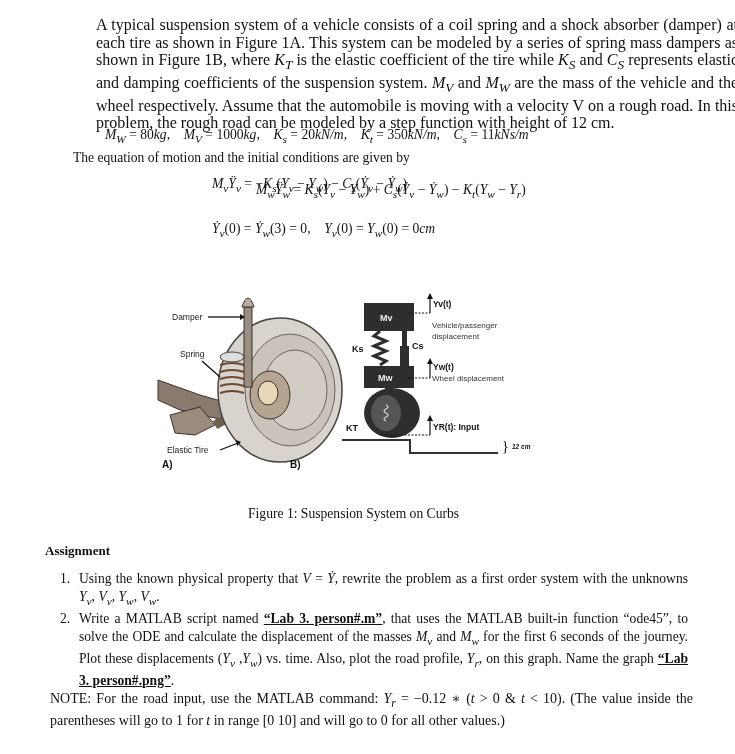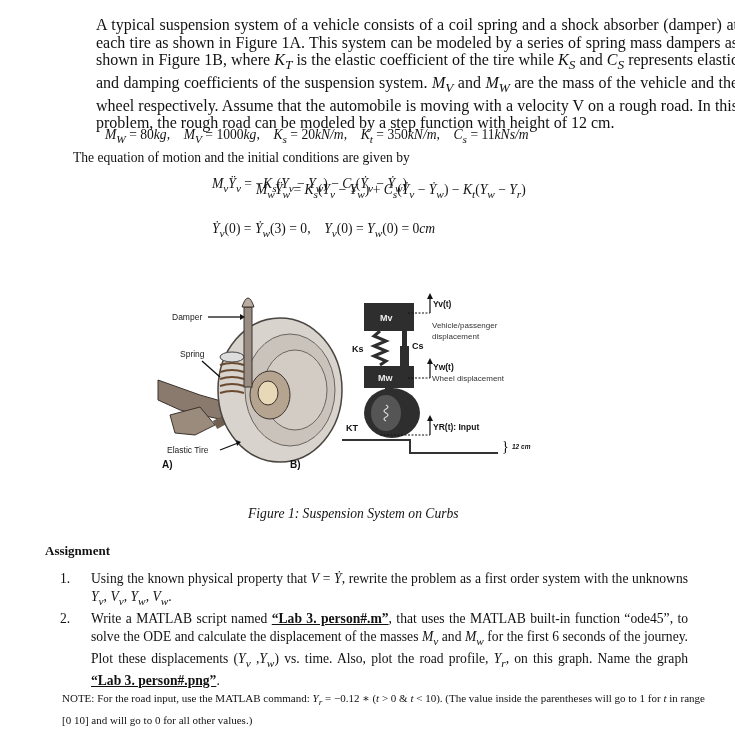--- a/index.html
+++ b/index.html
@@ -6,27 +6,27 @@
   body{width:735px;height:754px;position:relative;overflow:hidden;font-family:"Liberation Serif","DejaVu Serif",serif;color:#111;}
   .para{position:absolute;left:60px;width:642px;font-size:16px;line-height:17.6px;text-align:justify;margin-left:36px;}
   .p1{top:16px;}
   .eqline{position:absolute;font-size:13.6px;font-style:italic;white-space:nowrap;}
   .eqline .up{font-style:normal;}
   .params{left:105px;top:127px;}
   .intro{position:absolute;left:45px;top:150px;font-size:13.6px;margin-left:28px;}
   .eq{left:212px;font-size:13.6px;}
   .eq1{top:176px;font-family:Liberation Serif, serif;} .eq2{top:182px;margin-left:44px;} .eq3{top:221px;}
   .fig{position:absolute;left:140px;top:285px;width:420px;height:205px;}
-  .caption{position:absolute;left:248px;top:506px;font-size:13.6px;font-style:italic;}
+  .caption{position:absolute;left:248px;top:506px;font-size:13.6px;}
   .h2{position:absolute;left:45px;top:543px;font-size:13px;font-weight:bold;}
   .list{position:absolute;left:60px;width:628px;font-size:13.6px;line-height:17.6px;text-align:justify;}
   .li1{top:570px;} .li2{top:610px;}
   .li .num{position:absolute;left:0;}
-  .li .txt{display:block;margin-left:31px;}
-  .note{position:absolute;left:62px;top:690px;width:643px;font-size:11px;line-height:17.6px;text-align:justify;}
+  .li .txt{display:block;margin-left:19px;}
+  .note{position:absolute;left:50px;top:690px;width:643px;font-size:14px;line-height:17.6px;text-align:justify;}
   i{font-style:italic;}
   b{font-weight:bold;text-decoration:underline;}
   .sans{font-family:"Liberation Sans","DejaVu Sans",sans-serif;}
 </style>
 </head>
 <body>
 
 <div class="para p1" id="intro">A typical suspension system of a vehicle consists of a coil spring and a shock absorber (damper) at each tire as shown in Figure 1A. This system can be modeled by a series of spring mass dampers as shown in Figure 1B, where <i>K</i><sub><i>T</i></sub> is the elastic coefficient of the tire while <i>K</i><sub><i>S</i></sub> and <i>C</i><sub><i>S</i></sub> represents elastic and damping coefficients of the suspension system. <i>M</i><sub><i>V</i></sub> and <i>M</i><sub><i>W</i></sub> are the mass of the vehicle and the wheel respectively. Assume that the automobile is moving with a velocity V on a rough road. In this problem, the rough road can be modeled by a step function with height of 12 cm.</div>
 
 <div class="eqline params">

